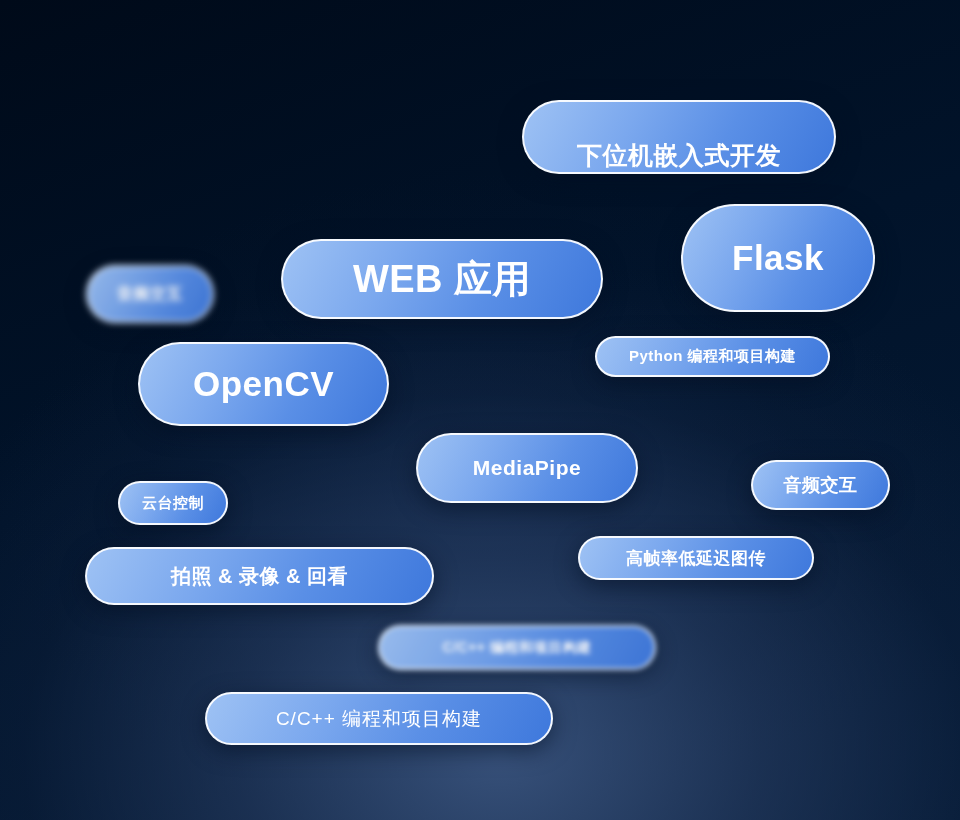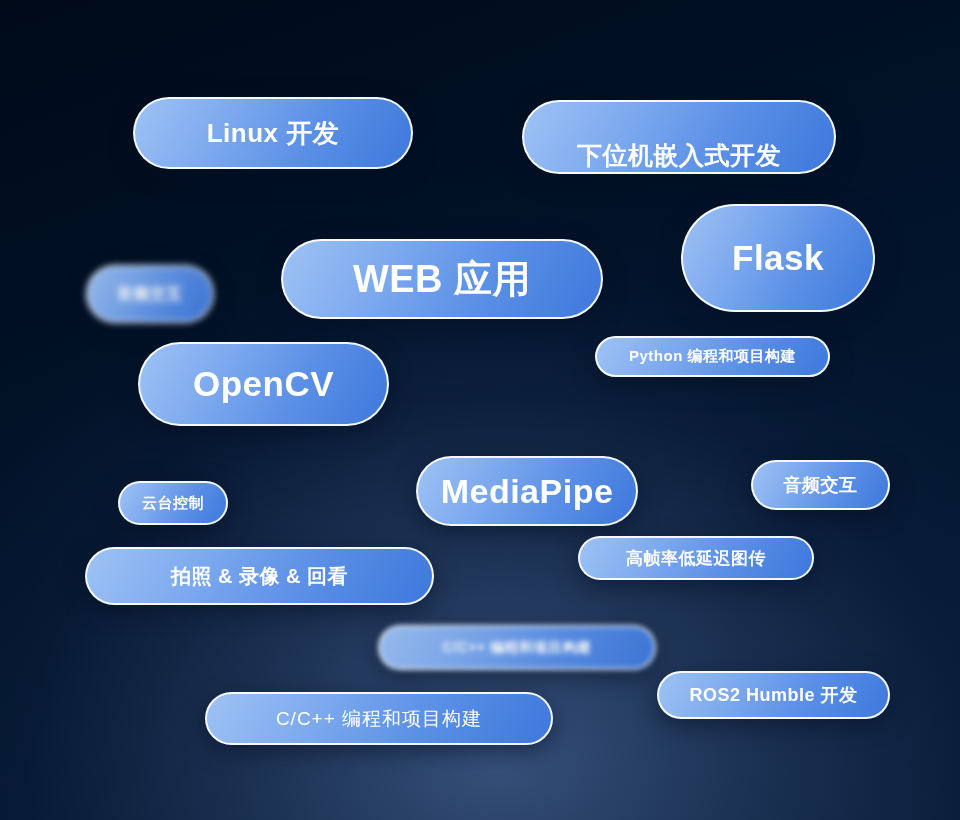--- a/index.html
+++ b/index.html
@@ -43,23 +43,20 @@
   .pill.blurred {
     filter: blur(3.2px);
     opacity: 0.95;
   }
   .pill.blurred-soft { filter: blur(2.6px); opacity: 0.95; }
 </style>
 </head>
 <body>
 
 <div id="stage" style="width: 960px; height: 820px;">
-    <div class="pill" style="left: 133px; top: 97px; width: 280px; height: 72px; font-size: 26px;">
-      <span>Linux 开发</span>
-    </div>
     <div class="pill" style="left: 522px; top: 100px; width: 314px; height: 74px; font-size: 25px; align-items: flex-end;">
       <span>下位机嵌入式开发</span>
     </div>
     <div class="pill blurred" style="left: 86px; top: 265px; width: 128px; height: 58px; font-size: 16px;">
       <span>音频交互</span>
     </div>
     <div class="pill" style="left: 281px; top: 239px; width: 322px; height: 80px; font-size: 38px;">
       <span>WEB 应用</span>
     </div>
     <div class="pill" style="left: 681px; top: 204px; width: 194px; height: 108px; font-size: 35px;">
@@ -67,34 +64,31 @@
     </div>
     <div class="pill" style="left: 595px; top: 336px; width: 235px; height: 41px; font-size: 15px;">
       <span>Python 编程和项目构建</span>
     </div>
     <div class="pill" style="left: 138px; top: 342px; width: 251px; height: 84px; font-size: 35px;">
       <span>OpenCV</span>
     </div>
     <div class="pill" style="left: 751px; top: 416px; width: 139px; height: 50px; font-size: 18px; margin-top: 44px;">
       <span>音频交互</span>
     </div>
-    <div class="pill" style="left: 416px; top: 433px; width: 222px; height: 70px; font-size: 34px; margin-top: 23px;">
+    <div class="pill" style="left: 416px; top: 433px; width: 222px; height: 70px; font-size: 21px;">
       <span>MediaPipe</span>
     </div>
     <div class="pill" style="left: 118px; top: 481px; width: 110px; height: 44px; font-size: 15px; font-family: Liberation Serif, serif;">
       <span>云台控制</span>
     </div>
     <div class="pill" style="left: 578px; top: 536px; width: 236px; height: 44px; font-size: 17px;">
       <span>高帧率低延迟图传</span>
     </div>
     <div class="pill" style="left: 85px; top: 547px; width: 349px; height: 58px; font-size: 20px;">
       <span>拍照 &amp; 录像 &amp; 回看</span>
     </div>
     <div class="pill blurred-soft" style="left: 378px; top: 625px; width: 278px; height: 45px; font-size: 14px;">
       <span>C/C++ 编程和项目构建</span>
     </div>
-    <div class="pill" style="left: 657px; top: 671px; width: 233px; height: 48px; font-size: 18px;">
-      <span>ROS2 Humble 开发</span>
-    </div>
     <div class="pill thin" style="left: 205px; top: 692px; width: 348px; height: 53px; font-size: 19px;">
       <span>C/C++ 编程和项目构建</span>
     </div>
   </div>
 
 </body></html>

